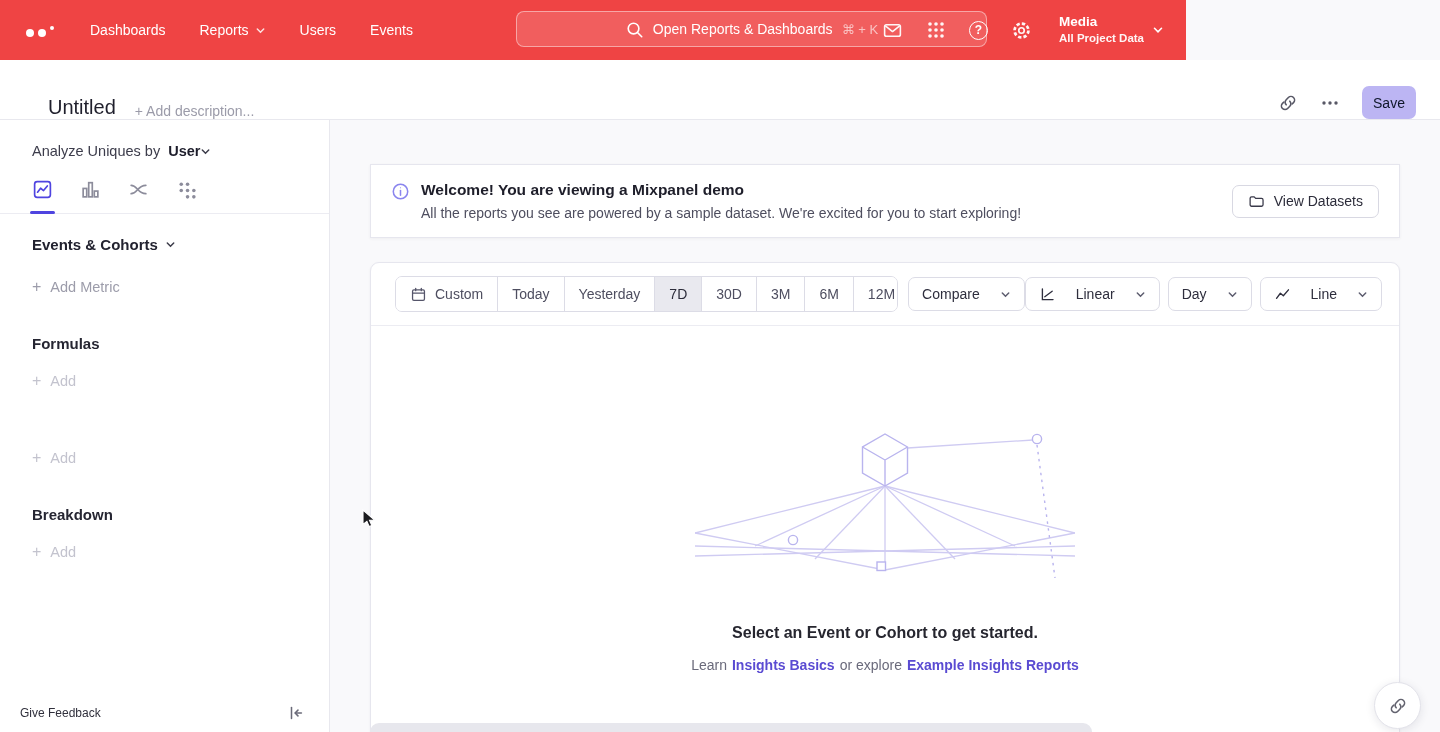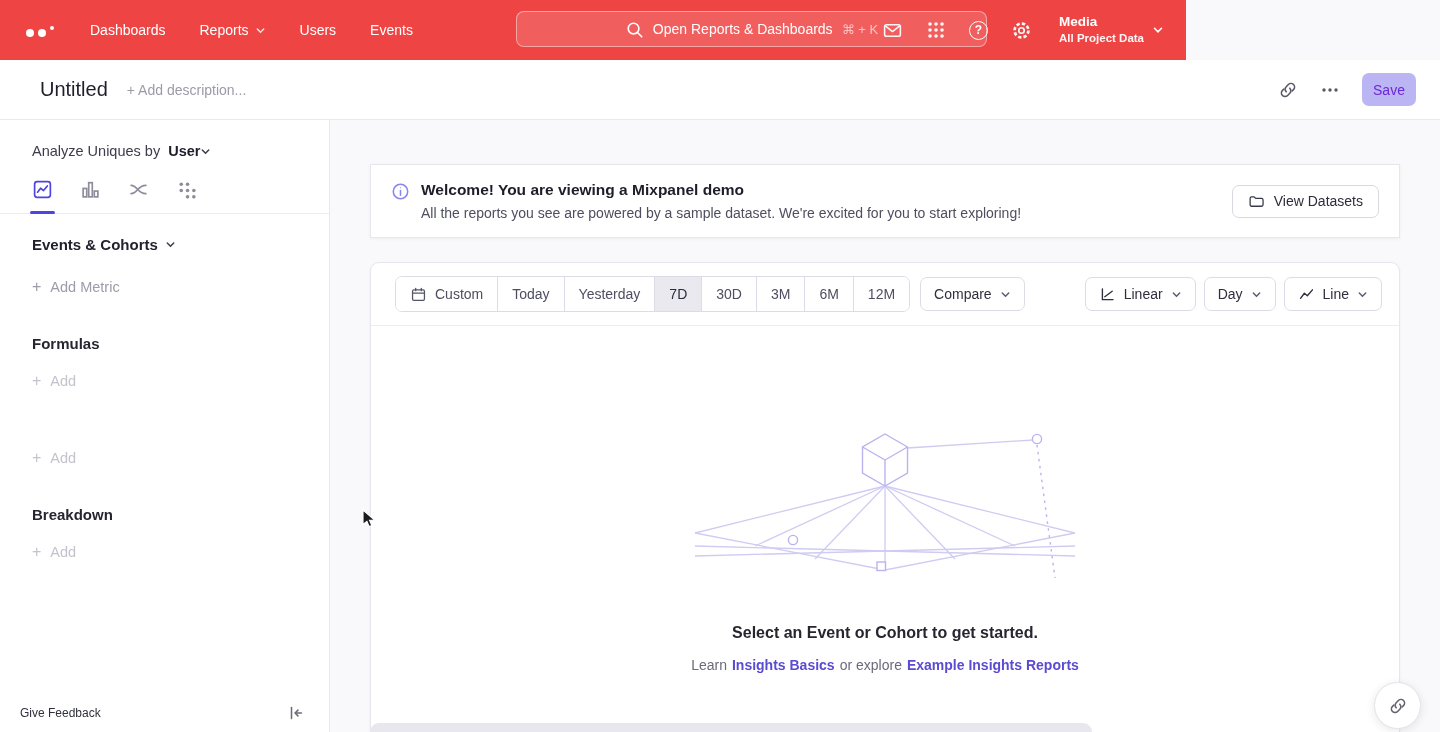--- a/index.html
+++ b/index.html
@@ -36,28 +36,28 @@
   .nav-icon { color: #fff; opacity: .95; cursor: pointer; }
   .help-circle { width: 19px; height: 19px; border: 1.6px solid #fff; border-radius: 50%; display: flex; align-items: center; justify-content: center; font-size: 12px; font-weight: 700; cursor: pointer; }
   .project { display: flex; align-items: center; gap: 8px; cursor: pointer; margin-left: 4px; }
   .project .p-col { display: flex; flex-direction: column; line-height: 1.25; }
   .project .p-name { font-size: 13.5px; font-weight: 700; }
   .project .p-scope { font-size: 11.5px; font-weight: 700; opacity: .95; }
 
   
   .pagehead {
     position: absolute; top: 60px; left: 0; width: 1440px; height: 60px;
-    background: #fff; border-bottom: 1px solid #e8e8ee; display: flex; align-items: center;
+    background: #fff; border-bottom: 1px solid #e8e8ee; display: flex; align-items: flex-end; padding-left: 8px;
   }
   .report-title { margin-left: 40px; font-size: 20px; font-weight: 500; color: #1f1f2c; cursor: text; }
   .report-desc { margin-left: 19px; font-size: 14px; color: #9b9ba9; cursor: text; }
   .head-right { margin-left: auto; margin-right: 24px; display: flex; align-items: center; gap: 22px; }
   .head-icon { color: #585866; cursor: pointer; }
   .save-btn {
-    width: 54px; height: 33px; background: #bcb5f3; color: #6d28d9; border: none;
+    width: 54px; height: 33px; background: #bcb5f3; color: #0f172a; border: none;
     border-radius: 7px; font-size: 14px; font-weight: 500; font-family: inherit; cursor: default;
   }
 
   
   .sidebar {
     position: absolute; top: 120px; left: 0; bottom: 0; width: 330px;
     background: #fff; border-right: 1px solid #e8e8ee;
   }
   .analyze-row { display: flex; align-items: center; gap: 5px; padding: 23px 0 0 32px; font-size: 14.5px; color: #3c3c4b; }
   .analyze-value { display: inline-flex; align-items: center; font-weight: 700; color: #1d1d2b; cursor: pointer; margin-left: 3px; }
@@ -99,21 +99,21 @@
     position: absolute; left: 40px; right: 40px; top: 142px; bottom: -14px;
     background: #fff; border: 1px solid #e6e6ee; border-radius: 9px;
     box-shadow: 0 1px 3px rgba(30,30,60,0.05); overflow: hidden;
   }
   .controls-row { display: flex; align-items: center; padding: 13px 17px 13px 24px; border-bottom: 1px solid #ececf2; }
   .seg-group { display: inline-flex; border: 1px solid #dcdce6; border-radius: 7px; overflow: hidden; }
   .seg { height: 34px; display: inline-flex; align-items: center; gap: 8px; padding: 0 14px; font-size: 14px; color: #4e4e60; border-right: 1px solid #dcdce6; cursor: pointer; background: #fff; white-space: nowrap; }
   .seg:last-child { border-right: none; }
   .seg.selected { background: #e9e9ef; color: #2c2c3a; font-weight: 500; }
   .seg svg { color: #55556a; }
-  .ctl-btn { height: 34px; display: inline-flex; align-items: center; gap: 8px; padding: 0 13px; font-size: 14px; color: #2e2e3d; border: 1px solid #dcdce6; border-radius: 7px; background: #fff; cursor: pointer; font-family: inherit; white-space: nowrap; }
+  .ctl-btn { height: 34px; display: inline-flex; align-items: center; gap: 20px; padding: 0 13px; font-size: 14px; color: #2e2e3d; border: 1px solid #dcdce6; border-radius: 7px; background: #fff; cursor: pointer; font-family: inherit; white-space: nowrap; }
   .ctl-btn .chev { color: #5c5c6e; }
   .compare-btn { margin-left: 10px; }
   .right-ctls { margin-left: auto; display: inline-flex; gap: 8px; }
 
   .chart-body { display: flex; flex-direction: column; align-items: center; padding-top: 102px; }
   .empty-title { margin-top: 36px; font-size: 16px; font-weight: 700; color: #26262f; }
   .empty-sub { margin-top: 15px; font-size: 14px; color: #6a6a7b; display: inline-flex; gap: 5px; }
   .empty-link { color: #5a4bd2; font-weight: 700; cursor: pointer; }
 
   .bottom-edge {

